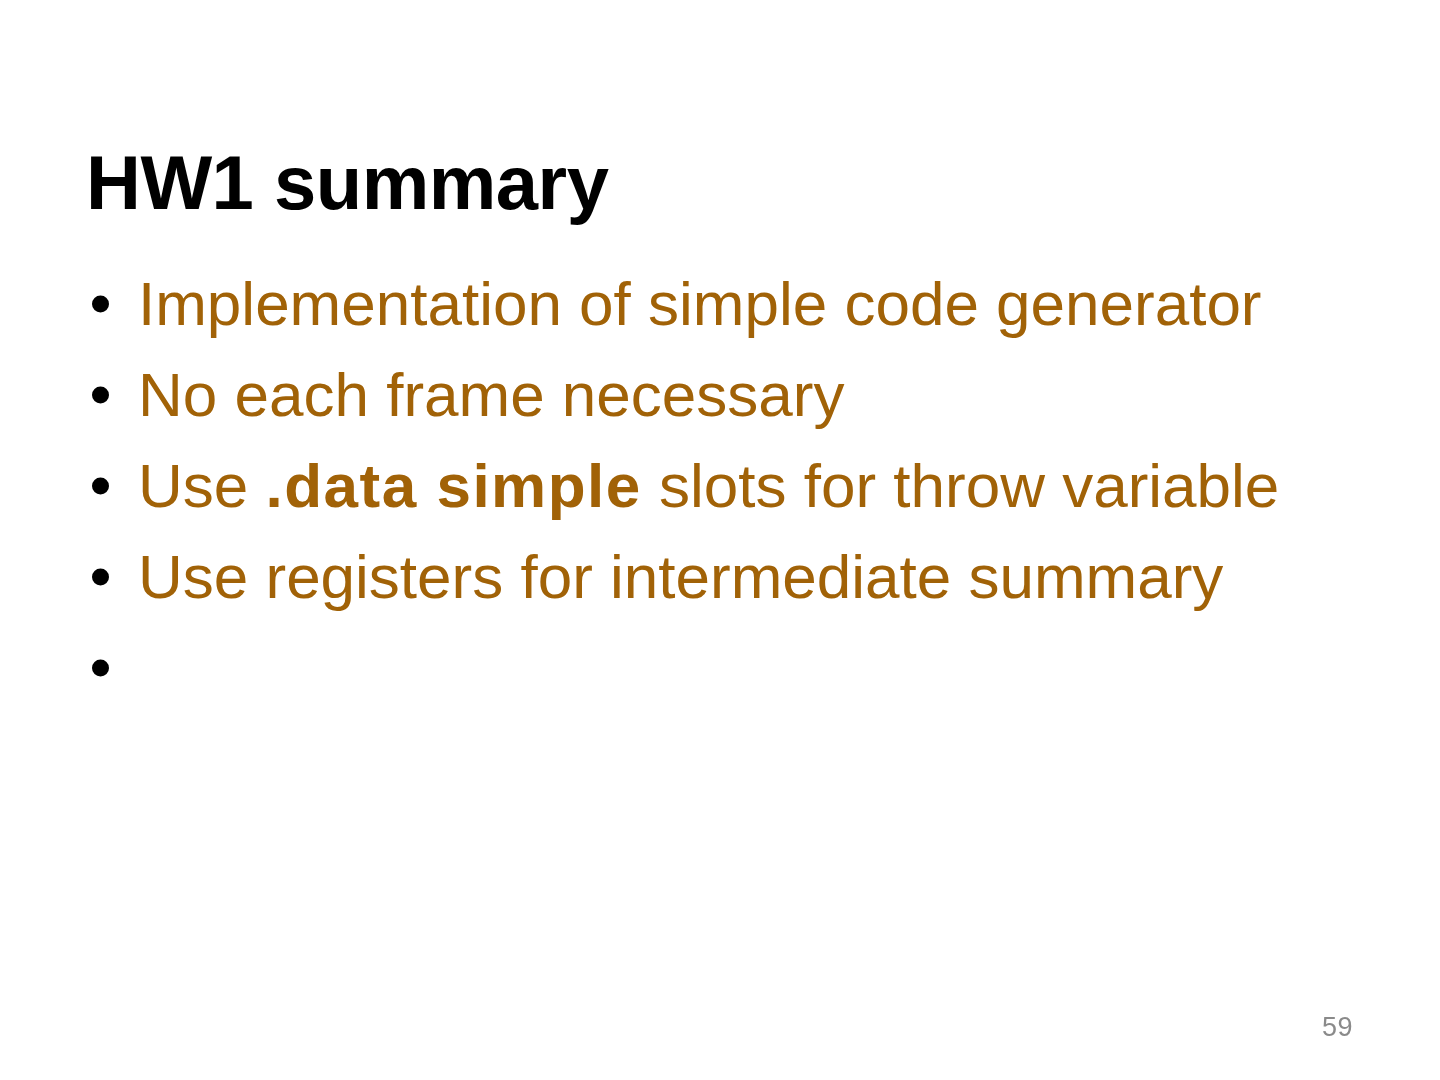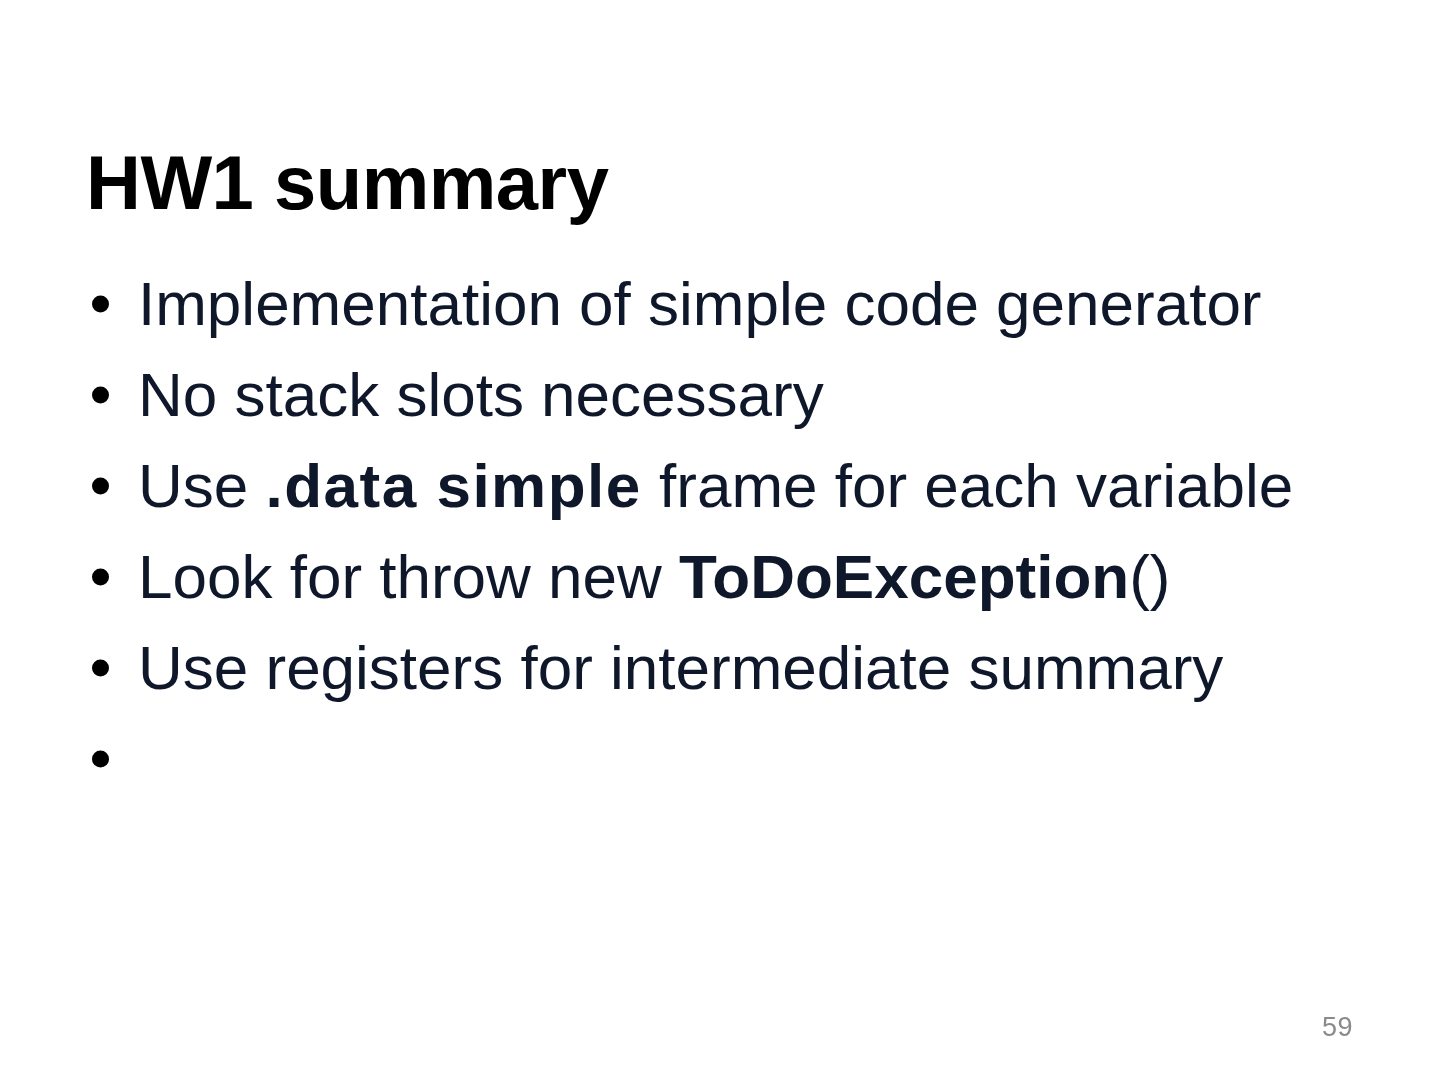--- a/index.html
+++ b/index.html
@@ -47,21 +47,21 @@
     padding: 0;
     list-style: none;
   }
   .bullet-item {
     position: relative;
     padding-left: 52px;
     height: 91px;
     line-height: 91px;
     font-size: 62px;
     font-weight: normal;
-    color: #0f172a;
+    color: #a16207;
     white-space: nowrap;
   }
   .bullet-dot {
     position: absolute;
     left: 6px;
     top: 50%;
     transform: translateY(-50%);
     width: 17px;
     height: 17px;
     border-radius: 50%;
@@ -102,33 +102,29 @@
     <li class="bullet-item">
       <span class="bullet-dot"></span>
       <span class="bullet-text">
         <span>Implementation of simple code generator</span>
       </span>
     </li>
 
     <li class="bullet-item">
       <span class="bullet-dot"></span>
       <span class="bullet-text">
-        <span>No stack slots necessary</span>
+        <span>No each frame necessary</span>
       </span>
     </li>
 
     <li class="bullet-item">
       <span class="bullet-dot"></span>
-      <span class="bullet-text"><span>Use </span><span class="code-bold">.data simple</span><span> frame for each variable</span></span>
+      <span class="bullet-text"><span>Use </span><span class="code-bold">.data simple</span><span> slots for throw variable</span></span>
     </li>
 
-    <li class="bullet-item">
-      <span class="bullet-dot"></span>
-      <span class="bullet-text"><span>Look for throw new </span><span class="ident-bold">ToDoException</span><span>()</span></span>
-    </li>
 
     <li class="bullet-item">
       <span class="bullet-dot"></span>
       <span class="bullet-text">
         <span>Use registers for intermediate summary</span>
       </span>
     </li>
 
     <li class="bullet-item">
       <span class="bullet-dot"></span>

